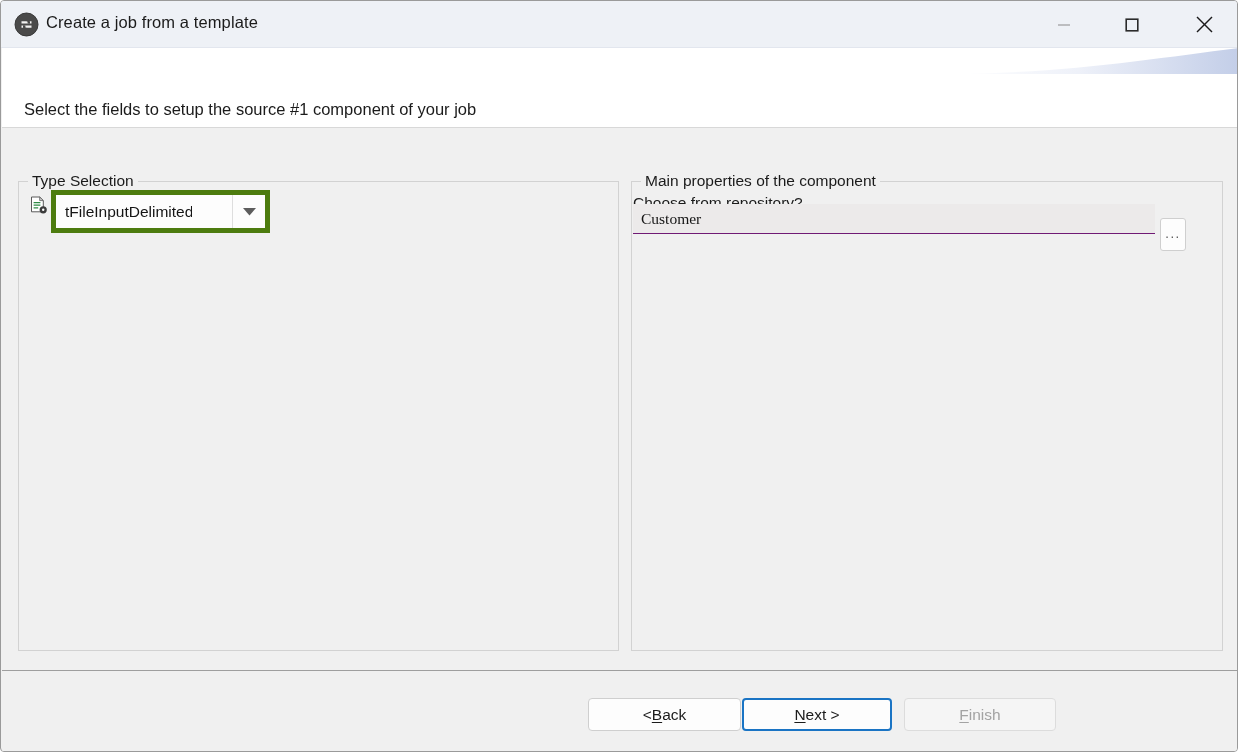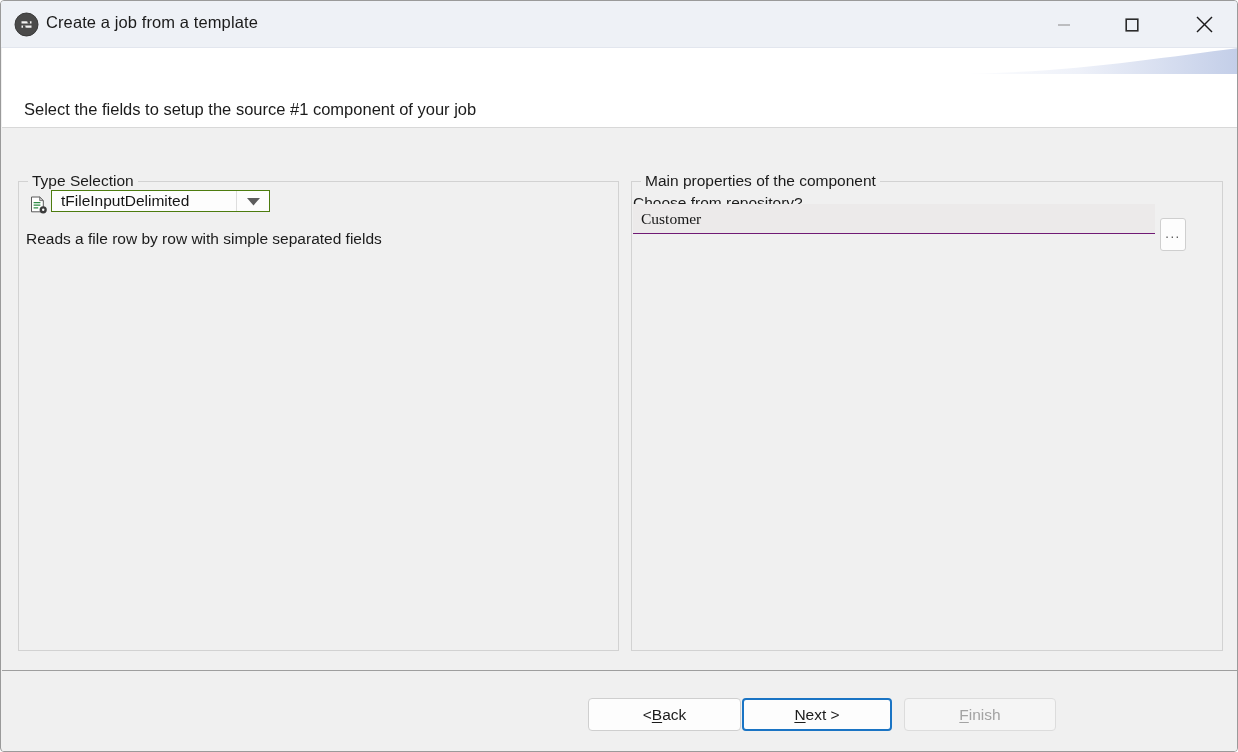--- a/index.html
+++ b/index.html
@@ -96,23 +96,23 @@
 
   
   #grp-type { left: 16px; top: 31px; width: 601px; height: 470px; }
 
   #comp-icon {
     position: absolute; left: 9px; top: 13px;
     width: 20px; height: 20px;
   }
   #comp-combo {
     position: absolute; left: 32px; top: 8px;
-    width: 219px; height: 22px;
+    width: 219px; height: 43px;
     background: #fdfdfd;
-    border: 1px solid #4d7c0f;
+    border: 5px solid #4d7c0f;
     display: flex; align-items: center; gap: 40px;
   }
   #comp-combo-text {
     flex: 1; padding-left: 9px;
     font-size: 15.5px; color: #151515;
     white-space: nowrap; overflow: hidden;
   }
   #comp-combo-arrow {
     width: 33px; height: 100%;
     border-left: 1px solid #dedede;
@@ -259,21 +259,20 @@
 
       <div id="comp-combo">
         <div id="comp-combo-text">tFileInputDelimited</div>
         <div id="comp-combo-arrow">
           <svg width="15" height="9" viewBox="0 0 15 9">
             <path d="M1 1 L14 1 L7.5 8.4 Z" fill="#5d5d5d"></path>
           </svg>
         </div>
       </div>
 
-      <div id="comp-desc">Reads a file row by row with simple separated fields</div>
     </div>
 
     <div class="group" id="grp-main">
       <div class="group-title">Main properties of the component</div>
 
       <div class="lbl" id="lbl-repo">Choose from repository?</div>
 
       <div id="repo-field">
         <span>Customer</span>
       </div>

